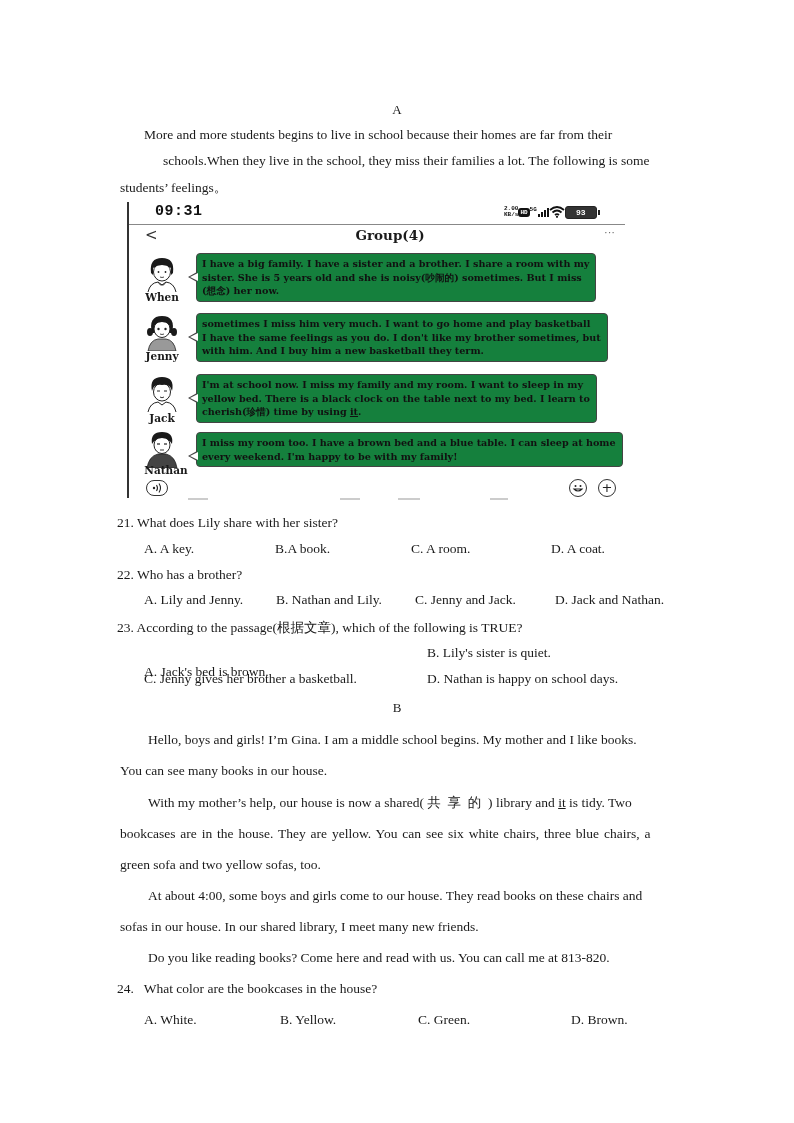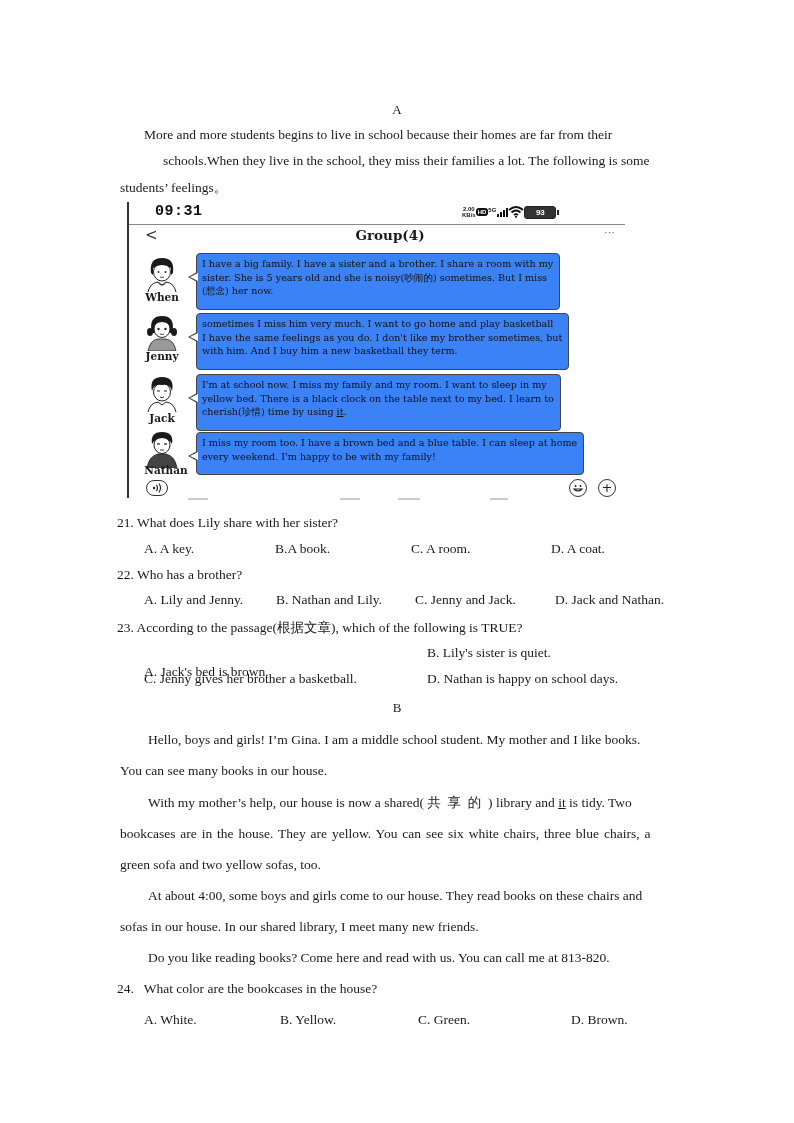--- a/index.html
+++ b/index.html
@@ -6,36 +6,36 @@
   body { width: 794px; height: 1123px; position: relative; overflow: hidden;
          font-family: "Liberation Serif", "DejaVu Serif", serif; color: #1a1a1a; }
   .abs { position: absolute; }
   .section-letter { left: 0; width: 794px; text-align: center; font-size: 13px; }
   .para { font-size: 13.5px; white-space: nowrap; }
 
   
   .phone { left: 127px; top: 200px; width: 500px; height: 302px; background: #fff; }
   .phone-left-border { left: 127px; top: 202px; width: 2px; height: 296px; background: #333; }
   .status-time { left: 155px; top: 203px; font-family: Liberation Mono, monospace; font-weight: bold; font-size: 15px; letter-spacing: 0.5px; color: #111; }
-  .status-icons { left: 462px; top: 205px; height: 14px; display: flex; align-items: center; font-family: Liberation Sans, sans-serif; color: #111; }
+  .status-icons { left: 504px; top: 205px; height: 14px; display: flex; align-items: center; font-family: Liberation Mono, monospace; color: #111; }
   .speed { font-size: 6px; line-height: 6px; font-weight: bold; text-align: center; }
   .hd { font-size: 6px; font-weight: bold; background: #111; color: #fff; border-radius: 3px; padding: 1px 2px; }
   .sig { display: flex; align-items: flex-end; gap: 1px; height: 10px; }
   .sig span { display: block; width: 2px; background: #111; }
   .battery { width: 30px; height: 11px; border: 1.5px solid #222; border-radius: 3px; background: #333; color: #fff; font-size: 8px; font-weight: bold; text-align: center; line-height: 11px; position: relative; }
   .battery::after { content: ""; position: absolute; right: -4px; top: 3px; width: 2px; height: 5px; background: #222; }
   .phone-topline { left: 129px; top: 224px; width: 496px; height: 1px; background: #888; }
   .nav-back { left: 145px; top: 226px; font-family: "DejaVu Sans", sans-serif; font-size: 15px; color: #333; }
   .nav-title { left: 290px; width: 200px; top: 227px; text-align: center; font-weight: bold; font-size: 13.5px; font-family: "DejaVu Serif", serif; }
   .nav-more { left: 604px; top: 226px; font-size: 11px; color: #555; letter-spacing: 0px; }
 
   .avatar { width: 34px; height: 38px; }
   .avatar-name { width: 60px; text-align: center; font-weight: bold; font-size: 10.5px; font-family: "DejaVu Serif", serif; }
-  .bubble { border: 1.3px solid #444; border-radius: 4px; background: #3b82f6; padding: 3px 6px 11px 5px;
-            font-family: "DejaVu Serif", serif; font-weight: normal; font-size: 9.6px; line-height: 13.5px; color: #111; white-space: nowrap; }
+  .bubble { border: 1.3px solid #444; border-radius: 4px; background: #15803d; padding: 3px 6px 3px 5px;
+            font-family: "DejaVu Serif", serif; font-weight: bold; font-size: 9.6px; line-height: 13.5px; color: #111; white-space: nowrap; }
   .bubble::before { content: ""; position: absolute; left: -9px; top: 18px; width: 0; height: 0;
             border-top: 5px solid transparent; border-bottom: 5px solid transparent; border-right: 9px solid #444; }
   .bubble::after { content: ""; position: absolute; left: -7px; top: 19px; width: 0; height: 0;
             border-top: 4px solid transparent; border-bottom: 4px solid transparent; border-right: 8px solid #fff; }
   .bubble u { text-decoration: underline; }
   .round-btn { width: 18px; height: 18px; border: 1.4px solid #333; border-radius: 50%; display: flex; align-items: center; justify-content: center; font-family: "DejaVu Sans", sans-serif; font-size: 13px; color: #222; box-sizing: border-box; }
   .voice-btn { width: 22px; height: 16px; border-radius: 9px; }
   .bottom-dash { height: 2px; background: #ccc; top: 498px; }
 
   .opt { font-size: 13.5px; white-space: nowrap; }
@@ -191,21 +191,21 @@
 <div class="abs opt" style="left:555px; top:592px;">D. Jack and Nathan.</div>
 
 <div class="abs opt" style="left:117px; top:619px;">23. According to the passage(根据文章), which of the following is TRUE?</div>
 <div class="abs opt" style="left:144px; top:616px;margin-top:48px;">A. Jack's bed is brown.</div>
 <div class="abs opt" style="left:427px; top:645px;">B. Lily's sister is quiet.</div>
 <div class="abs opt" style="left:144px; top:671px;">C. Jenny gives her brother a basketball.</div>
 <div class="abs opt" style="left:427px; top:671px;">D. Nathan is happy on school days.</div>
 
 <div class="abs section-letter" style="top:700px;">B</div>
 
-<div class="abs para" style="left:148px; top:732px;">Hello, boys and girls! I’m Gina. I am a middle school student. My mother and I like books.</div>
+<div class="abs para" style="left:148px; top:732px;">Hello, boys and girls! I’m Gina. I am a middle school begins. My mother and I like books.</div>
 <div class="abs para" style="left:120px; top:763px;">You can see many books in our house.</div>
 
 <div class="abs para" style="left:148px; top:794px;">
   <span style="white-space:pre;">With my mother’s help, our house is now a shared( 共  享  的  ) library and </span><span class="underline">it</span><span style="white-space:pre;"> is tidy. Two</span>
 </div>
 <div class="abs para" style="left:120px; top:826px; word-spacing:1.5px;">bookcases are in the house. They are yellow. You can see six white chairs, three blue chairs, a</div>
 <div class="abs para" style="left:120px; top:857px;">green sofa and two yellow sofas, too.</div>
 
 <div class="abs para" style="left:148px; top:888px;">At about 4:00, some boys and girls come to our house. They read books on these chairs and</div>
 <div class="abs para" style="left:120px; top:919px;">sofas in our house. In our shared library, I meet many new friends.</div>

